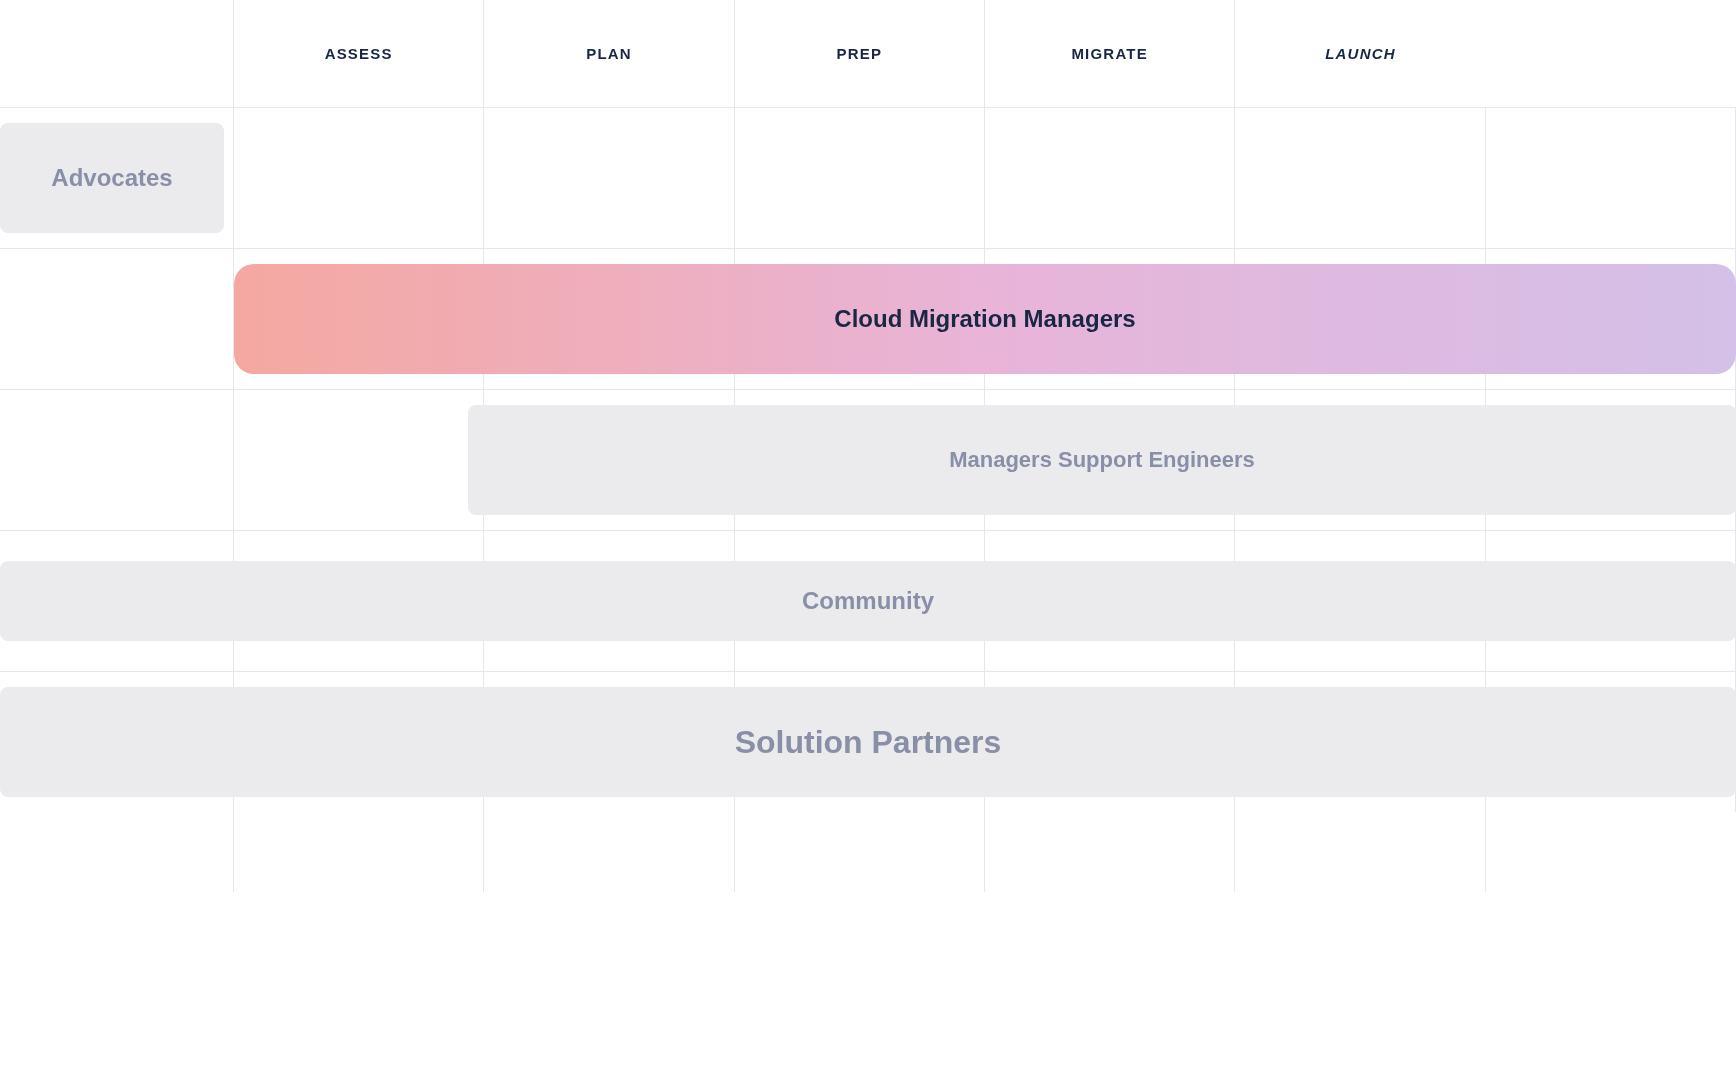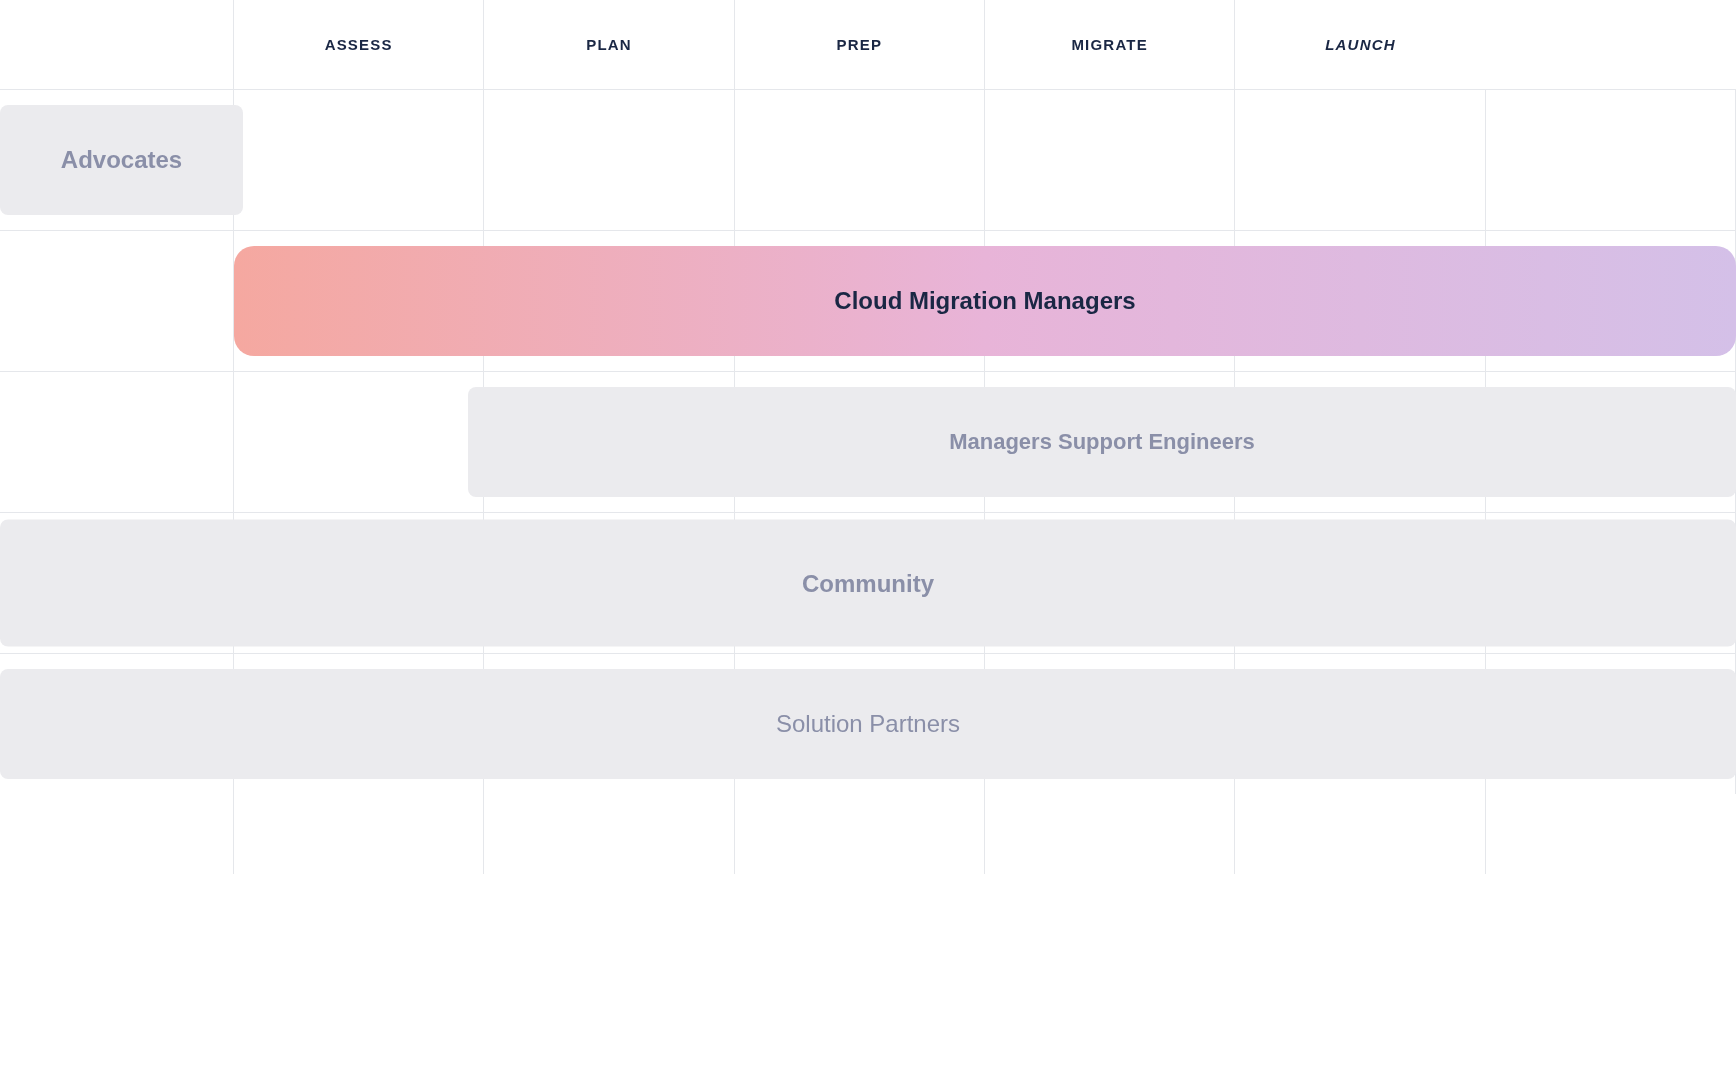--- a/index.html
+++ b/index.html
@@ -25,21 +25,21 @@
       display: flex;
       flex-direction: column;
     }
 
     
     .header-row {
       display: grid;
       grid-template-columns: 234px 1fr 1fr 1fr 1fr 1fr 1fr;
       border-bottom: 1px solid #e5e7eb;
       padding: 0;
-      height: 90px;
+      height: 108px;
       align-items: center;
     }
 
     .header-cell {
       display: flex;
       align-items: center;
       justify-content: center;
       height: 100%;
       border-right: 1px solid #e5e7eb;
     }
@@ -102,21 +102,21 @@
       text-align: center;
     }
 
     
     .row-advocates {
       min-height: 140px;
     }
 
     .advocates-bar {
       left: 0;
-      width: 243px;
+      width: 224px;
       height: 110px;
       background: #ebebee;
       border-radius: 8px;
     }
 
     .advocates-bar .bar-label {
       color: #8a8fa8;
       font-weight: 600;
       font-size: 24px;
     }
@@ -160,21 +160,21 @@
     }
 
     
     .row-community {
       min-height: 140px;
     }
 
     .community-bar {
       left: 0;
       right: 0;
-      height: 127px;
+      height: 80px;
       background: #ebebee;
       border-radius: 8px;
     }
 
     .community-bar .bar-label {
       color: #8a8fa8;
       font-weight: 600;
       font-size: 24px;
     }
 
@@ -187,22 +187,22 @@
     .solution-bar {
       left: 0;
       right: 0;
       height: 110px;
       background: #ebebee;
       border-radius: 8px;
     }
 
     .solution-bar .bar-label {
       color: #8a8fa8;
-      font-weight: 400;
-      font-size: 24px;
+      font-weight: 700;
+      font-size: 32px;
     }
 
     
     .row-empty {
       min-height: 80px;
       display: grid;
       grid-template-columns: 234px 1fr 1fr 1fr 1fr 1fr 1fr;
       border-bottom: none;
     }
 

